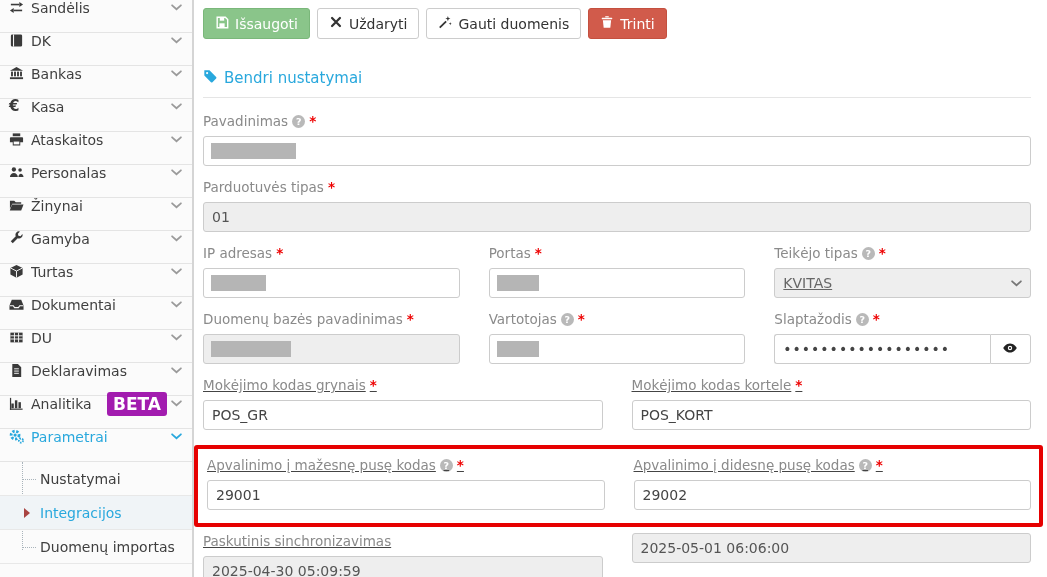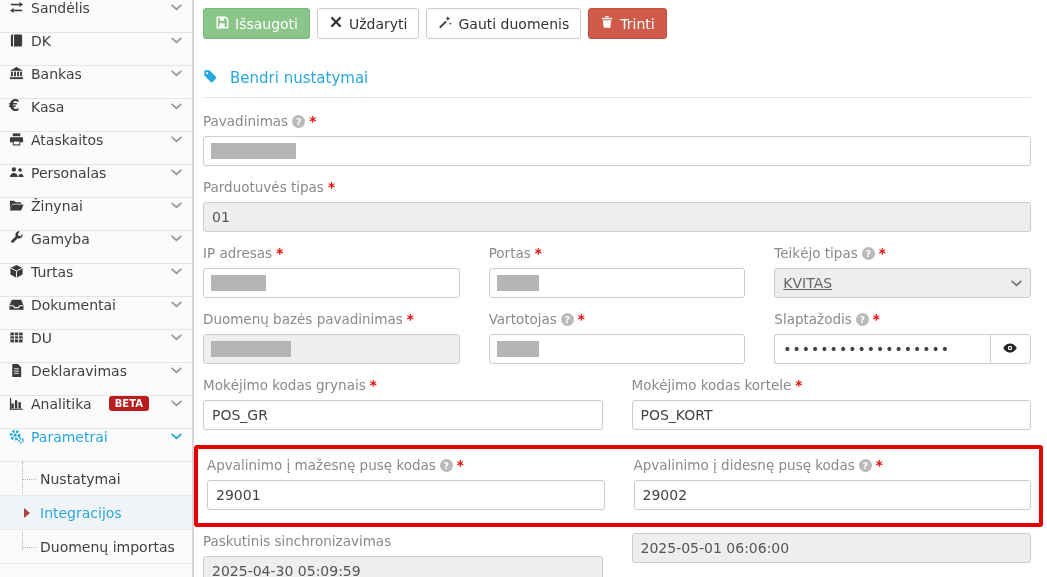--- a/index.html
+++ b/index.html
@@ -14,22 +14,22 @@
   
   .side-item { display:flex; align-items:center; height:33px; padding:0 10px 17px 9px;
     border-bottom:1px solid #e4e4e4; cursor:pointer; color:#3f3f3f; }
   .side-icon { width:22px; flex:0 0 22px; display:flex; align-items:center; color:#3a3a3a; }
   .side-icon svg { width:15px; height:15px; }
   .glyph { font-size:15px; font-weight:bold; line-height:1; }
   .side-label { flex:1; font-size:14px; white-space:nowrap; overflow:hidden; }
   .chev { color:#9a9a9a; display:flex; }
   .side-item.active { color:#29a8dd; font-weight:normal; }
   .side-item.active .side-icon, .side-item.active .chev { color:#29a8dd; }
-  .badge-beta { background:#b91c1c; color:#fff; font-size:10px; font-weight:bold;
-    padding:2px 6px; border-radius:3px; margin-right:22px; }
+  .badge-beta { background:#a21caf; color:#fff; font-size:17px; font-weight:bold;
+    padding:2px 6px; border-radius:3px; margin-right:4px; }
 
   .submenu { position:relative; }
   .submenu::before { content:""; position:absolute; left:22px; top:0; bottom:14px;
     border-left:1px dotted #a9b4bb; }
   .sub-item { position:relative; display:flex; align-items:center; height:34px;
     padding:0 10px 0 40px; border-bottom:1px solid #e8e8e8; color:#3f3f3f; cursor:pointer; font-size:14px; }
   .sub-item::before { content:""; position:absolute; left:23px; width:13px; top:17px;
     border-top:1px dotted #a9b4bb; }
   .sub-item.active { color:#29a8dd; background:#f0f4f7; }
   .sub-item.active::before { border:none; left:24px; top:12px;
@@ -40,42 +40,42 @@
   .toolbar { padding-top:8px; display:flex; }
   .btn { display:inline-flex; align-items:center; gap:6px; height:31px; padding:0 11px;
     border:1px solid #ccc; border-radius:3px; background:#fff; color:#333;
     font-size:14px; font-family:inherit; cursor:pointer; margin-right:7px; }
   .btn svg { width:14px; height:14px; }
   .btn-success { background:#8ac58a; border-color:#7ab77a; color:#fff; }
   .btn-danger  { background:#d15b4b; border-color:#c4503f; color:#fff; }
 
   
   .section-title { margin-top:30px; color:#29a8dd; font-size:15px;
-    display:flex; align-items:center; gap:13px; }
+    display:flex; align-items:center; gap:7px; }
   .section-title svg { width:14px; height:14px; }
   hr.rule { border:none; border-top:1px solid #e5e5e5; margin:10px 0 15px; }
 
   
   .field { margin-bottom:13px; }
   .field label { display:flex; align-items:center; gap:4px; color:#8a8a8a;
     font-size:13.5px; margin-bottom:7px; }
   .help { width:13px; height:13px; border-radius:50%; background:#b9b9b9; color:#fff;
     font-size:9.5px; font-weight:bold; display:inline-flex; align-items:center;
     justify-content:center; cursor:pointer; }
   .help::before { content:"?"; }
   .req { color:#e00; font-weight:bold; }
   .req::before { content:"*"; }
   .input, .select-box { width:100%; height:30px; border:1px solid #ccc; border-radius:3px;
     padding:4px 8px; font-size:14px; font-family:inherit; color:#444; background:#fff; }
   .input:disabled, .input.disabled { background:#eee; color:#555; }
   .input-wrap { position:relative; }
   .redaction { position:absolute; left:8px; top:7px; height:16px; background:#b5b5b5; }
   .w85{width:85px} .w55{width:55px} .w42{width:42px} .w80{width:80px}
   .grid-3 { display:grid; grid-template-columns:1fr 1fr 1fr; column-gap:29px; }
-  .grid-2 { display:grid; grid-template-columns:1fr 1fr; column-gap:29px; }
+  .grid-2 { display:grid; grid-template-columns:1fr 1fr; column-gap:29px;text-decoration:underline; }
   .select-box { background:#eee; color:#666; position:relative; display:flex; align-items:center;
     cursor:pointer;text-decoration:underline; }
   .select-box .sel-chev { position:absolute; right:8px; color:#777; display:flex; }
   .pw-group { display:flex; }
   .pw-group .input { border-radius:3px 0 0 3px; border-right:none; letter-spacing:1px; }
   .eye-btn { width:41px; flex:0 0 41px; border:1px solid #ccc; border-radius:0 3px 3px 0;
     background:#fff; display:flex; align-items:center; justify-content:center; cursor:pointer; }
   .eye-btn svg { width:16px; height:16px; color:#222; }
 
   .highlight { border:4px solid #e60000; border-radius:3px;

